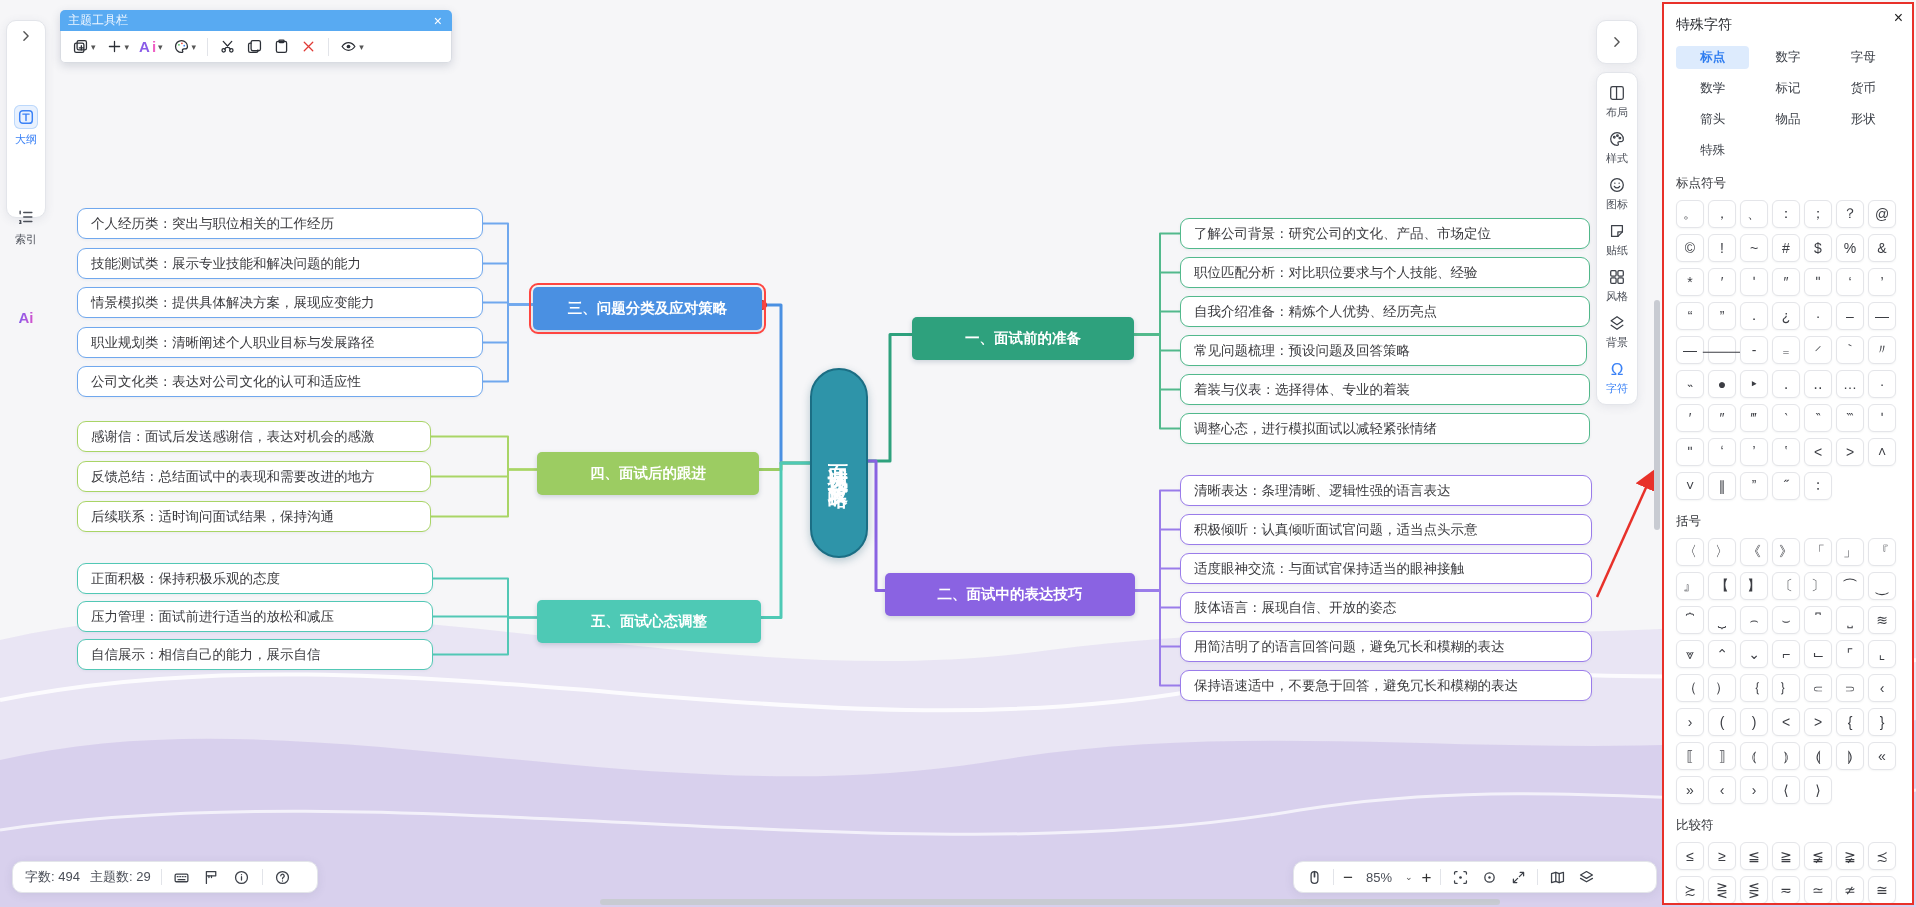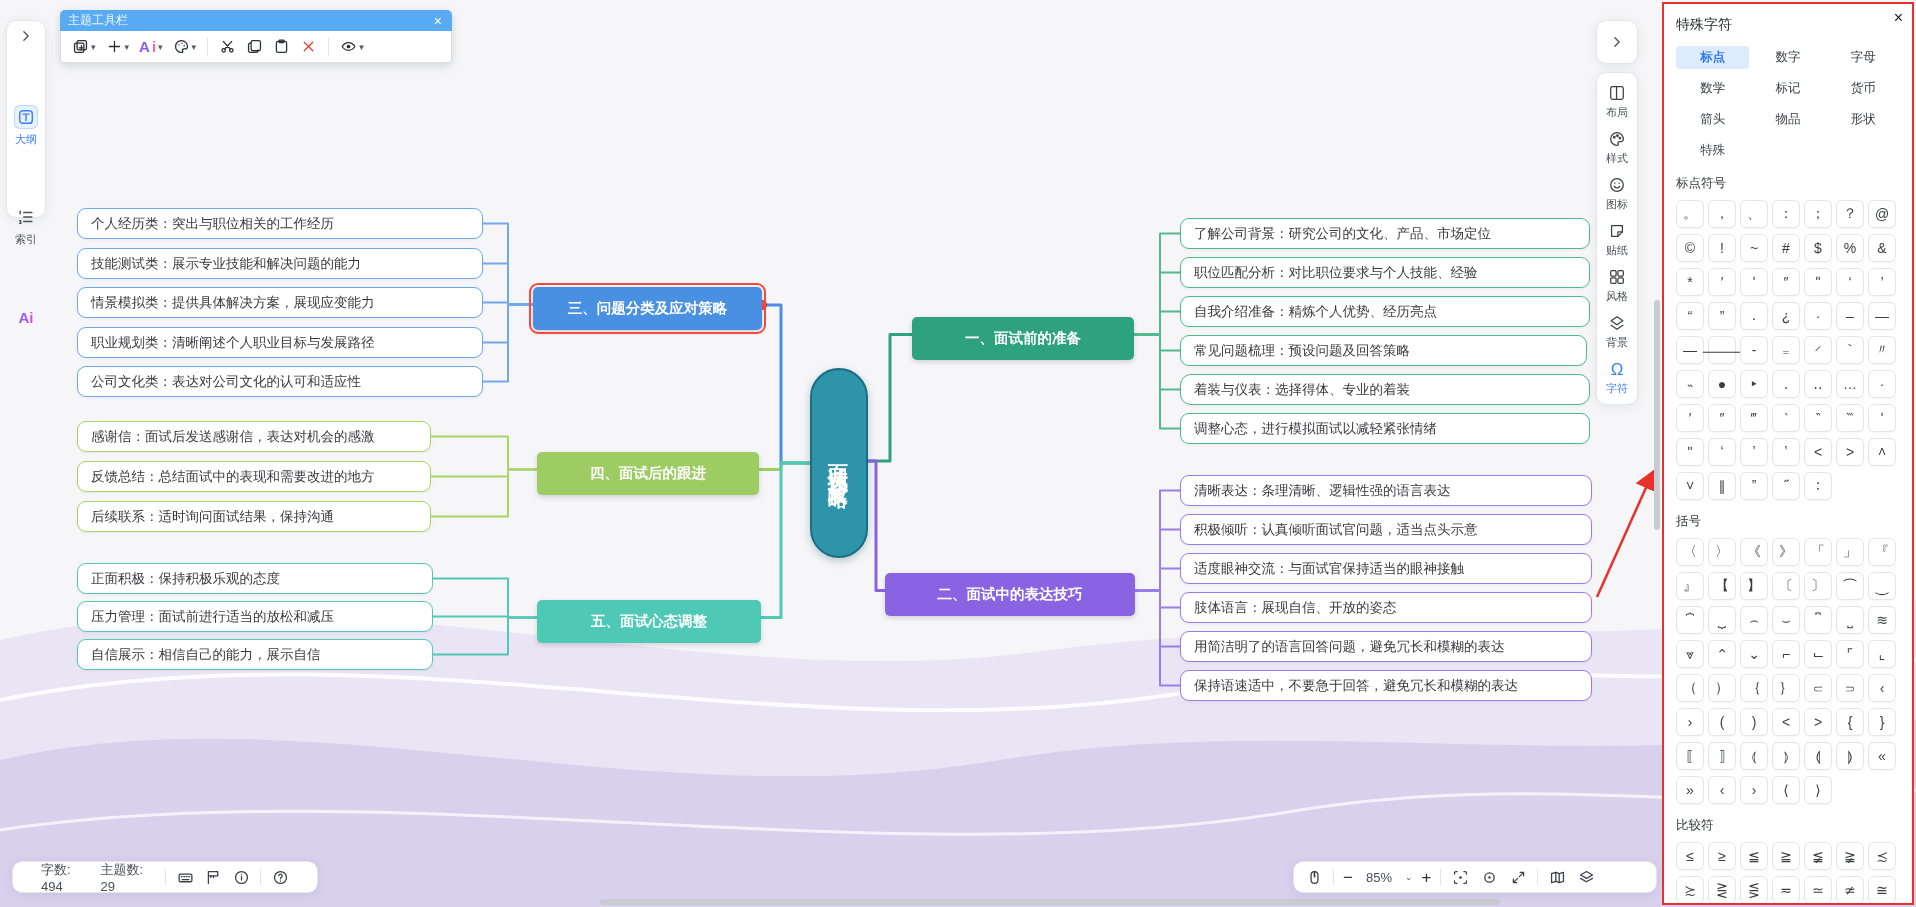--- a/index.html
+++ b/index.html
@@ -58,21 +58,21 @@
   .rt-item .lb{font-size:11px;margin-top:2px;color:#4b4f58;}
   .rt-item.active{color:#3b82f6;}
   .rt-item.active .lb{color:#3b82f6;}
   .omega{font-size:17px;line-height:1;font-weight:500;}
 
   
   #v-scroll{position:absolute;left:1654px;top:300px;width:6px;height:230px;background:#c8cbd2;border-radius:3px;}
   #h-scroll{position:absolute;left:600px;top:899px;width:900px;height:6px;background:#c8cbd2;border-radius:3px;}
 
   
-  #status-bar{left:12px;top:861px;width:306px;height:32px;display:flex;align-items:center;padding:0 28px;box-sizing:border-box;gap:10px;font-size:13px;color:#4b4f58;}
+  #status-bar{left:12px;top:861px;width:306px;height:32px;display:flex;align-items:center;padding:0 12px;box-sizing:border-box;gap:10px;font-size:13px;color:#4b4f58;}
   #zoom-bar{left:1293px;top:861px;width:364px;height:32px;display:flex;align-items:center;padding:0 10px;box-sizing:border-box;gap:9px;font-size:13px;color:#4b4f58;}
   .bar-sep{width:1px;height:16px;background:#e2e4e9;}
   .bar-ic{width:20px;height:20px;display:flex;align-items:center;justify-content:center;cursor:pointer;color:#3c4048;}
   .bar-ic svg{width:17px;height:17px;stroke:currentColor;fill:none;stroke-width:1.5;stroke-linecap:round;stroke-linejoin:round;}
   .zoom-num{min-width:34px;text-align:center;}
   .plusminus{font-size:17px;color:#333;cursor:pointer;line-height:1;}
 
   
   #char-panel{position:absolute;left:1662px;top:2px;width:252px;height:903px;background:#fff;
               border:2px solid #e8312a;box-sizing:border-box;overflow:hidden;padding:10px 12px;}
@@ -242,21 +242,21 @@
     </div>
   </div>
 
   <div id="root-node">面试技巧全攻略</div>
   <div id="map-nodes">
       <div class="branch-node" style="left: 912px; top: 317px; width: 222px; background: rgb(46, 161, 125);">一、面试前的准备</div>
       <div class="child-box" style="left: 1180px; top: 218px; width: 410px; border-color: rgb(82, 185, 140);">了解公司背景：研究公司的文化、产品、市场定位</div>
       <div class="child-box" style="left: 1180px; top: 257px; width: 410px; border-color: rgb(82, 185, 140);">职位匹配分析：对比职位要求与个人技能、经验</div>
       <div class="child-box" style="left: 1180px; top: 296px; width: 410px; border-color: rgb(82, 185, 140);">自我介绍准备：精炼个人优势、经历亮点</div>
       <div class="child-box" style="left: 1180px; top: 335px; width: 407px; border-color: rgb(82, 185, 140);">常见问题梳理：预设问题及回答策略</div>
-      <div class="child-box" style="left: 1180px; top: 374px; width: 410px; border-color: rgb(82, 185, 140); border-radius: 11px;">着装与仪表：选择得体、专业的着装</div>
+      <div class="child-box" style="left: 1180px; top: 374px; width: 410px; border-color: rgb(82, 185, 140);">着装与仪表：选择得体、专业的着装</div>
       <div class="child-box" style="left: 1180px; top: 413px; width: 410px; border-color: rgb(82, 185, 140);">调整心态，进行模拟面试以减轻紧张情绪</div>
       <div class="branch-node" style="left: 885px; top: 573px; width: 250px; background: rgb(138, 99, 226);">二、面试中的表达技巧</div>
       <div class="child-box" style="left: 1180px; top: 475px; width: 412px; border-color: rgb(154, 124, 234);">清晰表达：条理清晰、逻辑性强的语言表达</div>
       <div class="child-box" style="left: 1180px; top: 514px; width: 412px; border-color: rgb(154, 124, 234);">积极倾听：认真倾听面试官问题，适当点头示意</div>
       <div class="child-box" style="left: 1180px; top: 553px; width: 412px; border-color: rgb(154, 124, 234);">适度眼神交流：与面试官保持适当的眼神接触</div>
       <div class="child-box" style="left: 1180px; top: 592px; width: 412px; border-color: rgb(154, 124, 234);">肢体语言：展现自信、开放的姿态</div>
       <div class="child-box" style="left: 1180px; top: 631px; width: 412px; border-color: rgb(154, 124, 234);">用简洁明了的语言回答问题，避免冗长和模糊的表达</div>
       <div class="child-box" style="left: 1180px; top: 670px; width: 412px; border-color: rgb(154, 124, 234);">保持语速适中，不要急于回答，避免冗长和模糊的表达</div>
       <div class="branch-node selected" style="left: 533px; top: 287px; width: 229px; background: rgb(74, 144, 226);">三、问题分类及应对策略</div>
       <div class="child-box" style="left: 77px; top: 208px; width: 406px; border-color: rgb(112, 168, 238);">个人经历类：突出与职位相关的工作经历</div>

